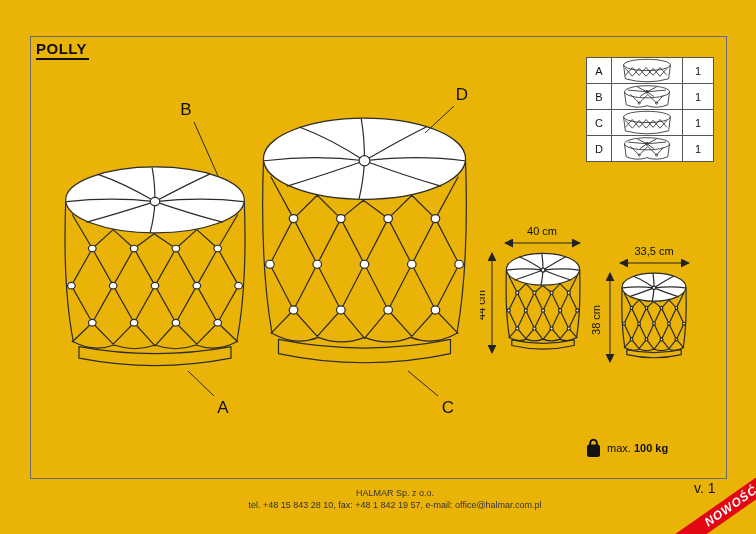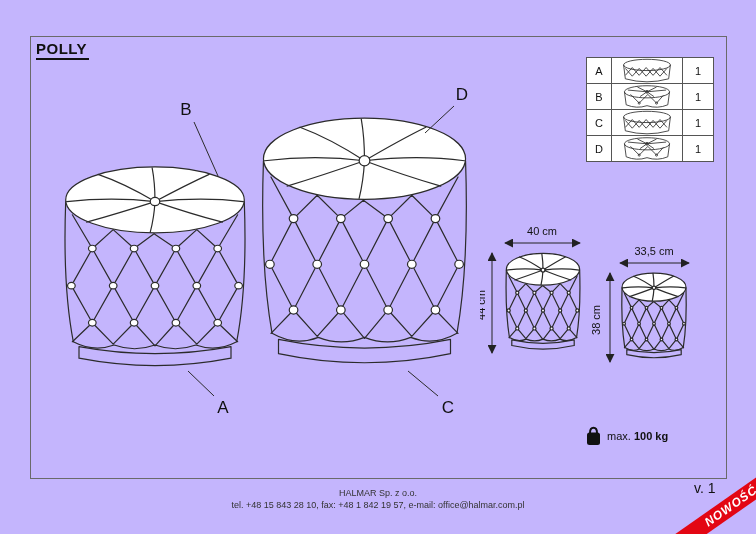--- a/index.html
+++ b/index.html
@@ -1,16 +1,16 @@
 <!DOCTYPE html>
 <html><head>
 <meta charset="utf-8">
 <style>
   html,body{margin:0;padding:0;background:#e8e8e8;}
-  .page{position:relative;width:756px;height:534px;background:#c4b5fd;overflow:hidden;
+  .page{position:relative;width:756px;height:534px;background:#eab308;overflow:hidden;
         font-family:"Liberation Sans",sans-serif;color:#111;}
   .sheet-border{position:absolute;left:30px;top:36px;width:695px;height:441px;border:1px solid #6a6a6a;}
   .title{position:absolute;left:36px;top:40px;font-size:15px;font-weight:bold;letter-spacing:.5px;
          border-bottom:2px solid #111;padding:0 2px 1px 0;}
   
   .parts-table{position:absolute;left:586px;top:57px;border:1px solid #555;background:#fff;}
   .pt-row{display:flex;height:25px;border-bottom:1px solid #555;}
   .pt-row:last-child{border-bottom:none;}
   .pt-cell{display:flex;align-items:center;justify-content:center;}
   .pt-letter{width:24px;border-right:1px solid #555;font-size:11px;}
@@ -22,24 +22,24 @@
   .dim-small{position:absolute;left:592px;top:240px;}
   svg text{font-family:"Liberation Sans",sans-serif;fill:#111;}
   .dim-text{font-size:11px;}
   .leader-text{font-size:17px;}
   .leader{stroke:#2b2b2b;stroke-width:1;}
   .dimline{stroke:#222;stroke-width:1;}
   .pouf-sym *{vector-effect:non-scaling-stroke;stroke:#2b2b2b;stroke-width:1.2;fill:none;stroke-linecap:round;}
   .pouf-sym .fillw{fill:#fff;}
   .ticon *{stroke:#333;stroke-width:1;fill:none;}
   
-  .weight{position:absolute;left:586px;top:426px;display:flex;align-items:center;gap:6px;font-size:11px;}
+  .weight{position:absolute;left:586px;top:438px;display:flex;align-items:center;gap:6px;font-size:11px;}
   .weight b{font-weight:bold;}
   .version{position:absolute;left:694px;top:480px;font-size:14px;}
-  .footer{position:absolute;left:30px;top:488px;width:696px;text-align:center;font-size:9px;
+  .footer{position:absolute;left:47px;top:488px;width:696px;text-align:center;font-size:9px;
           line-height:11.5px;color:#333;}
   .ribbon{position:absolute;left:656px;top:497px;width:150px;transform:rotate(-35deg);
           background:#e30613;color:#fff;font-size:12px;font-weight:bold;font-style:italic;
           text-align:center;padding:2px 0;letter-spacing:1px;}
 </style>
 </head>
 <body>
 
 <div class="page">
 

